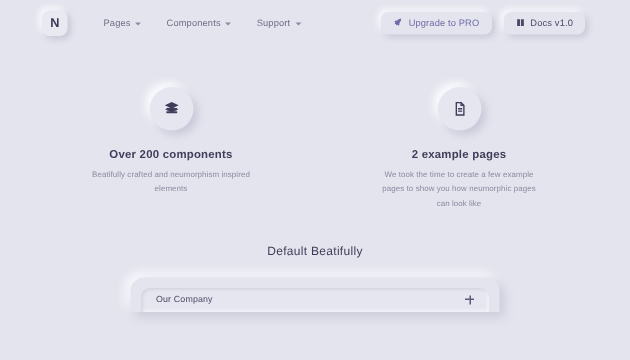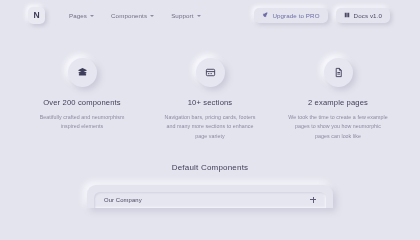--- a/index.html
+++ b/index.html
@@ -73,21 +73,21 @@
   }
   .feature-icon {
     width: 29px; height: 29px;
     border-radius: 50%;
     background: #e6e6f0;
     display: flex; align-items: center; justify-content: center;
     box-shadow: 3px 3px 6px #c8c8d8, -3px -3px 6px #fcfcff;
     margin-bottom: 11px;
   }
   .feature-title {
-    font-size: 7.6px; color: #3f3e5a; font-weight: 400;
+    font-size: 7.6px; color: #3f3e5a; font-weight: 700;
     margin-bottom: 6px; letter-spacing: .15px;
   }
   .feature-desc {
     font-size: 5.3px; color: #8b8aa1; line-height: 1.75; letter-spacing: .05px;
     max-width: 108px;
   }
 
   
   .accordion-section { margin-top: 22px; text-align: center; }
   .accordion-title {
@@ -170,50 +170,38 @@
           <path d="M12 2 2 7l10 5 10-5-10-5z"></path>
           <path d="M2 12.5 12 17.5l10-5"></path>
           <rect x="4" y="11" width="16" height="3" rx="1"></rect>
           <rect x="4" y="15.5" width="16" height="3" rx="1"></rect>
         </svg>
       </div>
       <div class="feature-title">Over 200 components</div>
       <div class="feature-desc">Beatifully crafted and neumorphism inspired elements</div>
     </div>
 
-    <div class="feature">
-      <div class="feature-icon">
-        <svg width="11" height="11" viewBox="0 0 24 24" fill="none" stroke="#3f3e5a" stroke-width="2">
-          <rect x="3" y="5" width="18" height="14" rx="2"></rect>
-          <line x1="3" y1="10" x2="21" y2="10"></line>
-          <line x1="6.5" y1="14.5" x2="9.5" y2="14.5"></line>
-          <line x1="12" y1="14.5" x2="15" y2="14.5"></line>
-        </svg>
-      </div>
-      <div class="feature-title">10+ sections</div>
-      <div class="feature-desc">Navigation bars, pricing cards, footers and many more sections to enhance page variety</div>
-    </div>
 
     <div class="feature">
       <div class="feature-icon">
         <svg width="11" height="11" viewBox="0 0 24 24" fill="none" stroke="#3f3e5a" stroke-width="2">
           <path d="M7 3h7l4 4v14H7z"></path>
           <path d="M14 3v4h4"></path>
           <line x1="9.5" y1="12" x2="15.5" y2="12"></line>
           <line x1="9.5" y1="15.5" x2="15.5" y2="15.5"></line>
         </svg>
       </div>
       <div class="feature-title">2 example pages</div>
       <div class="feature-desc">We took the time to create a few example pages to show you how neumorphic pages can look like</div>
     </div>
 
   </div>
 
   <div class="accordion-section">
-    <div class="accordion-title">Default Components</div>
+    <div class="accordion-title">Default Beatifully</div>
     <div class="accordion-wrap">
       <div class="accordion-item">
         <span class="accordion-label">Our Company</span>
         <span class="plus-icon"></span>
       </div>
     </div>
   </div>
 
 </div>
 

